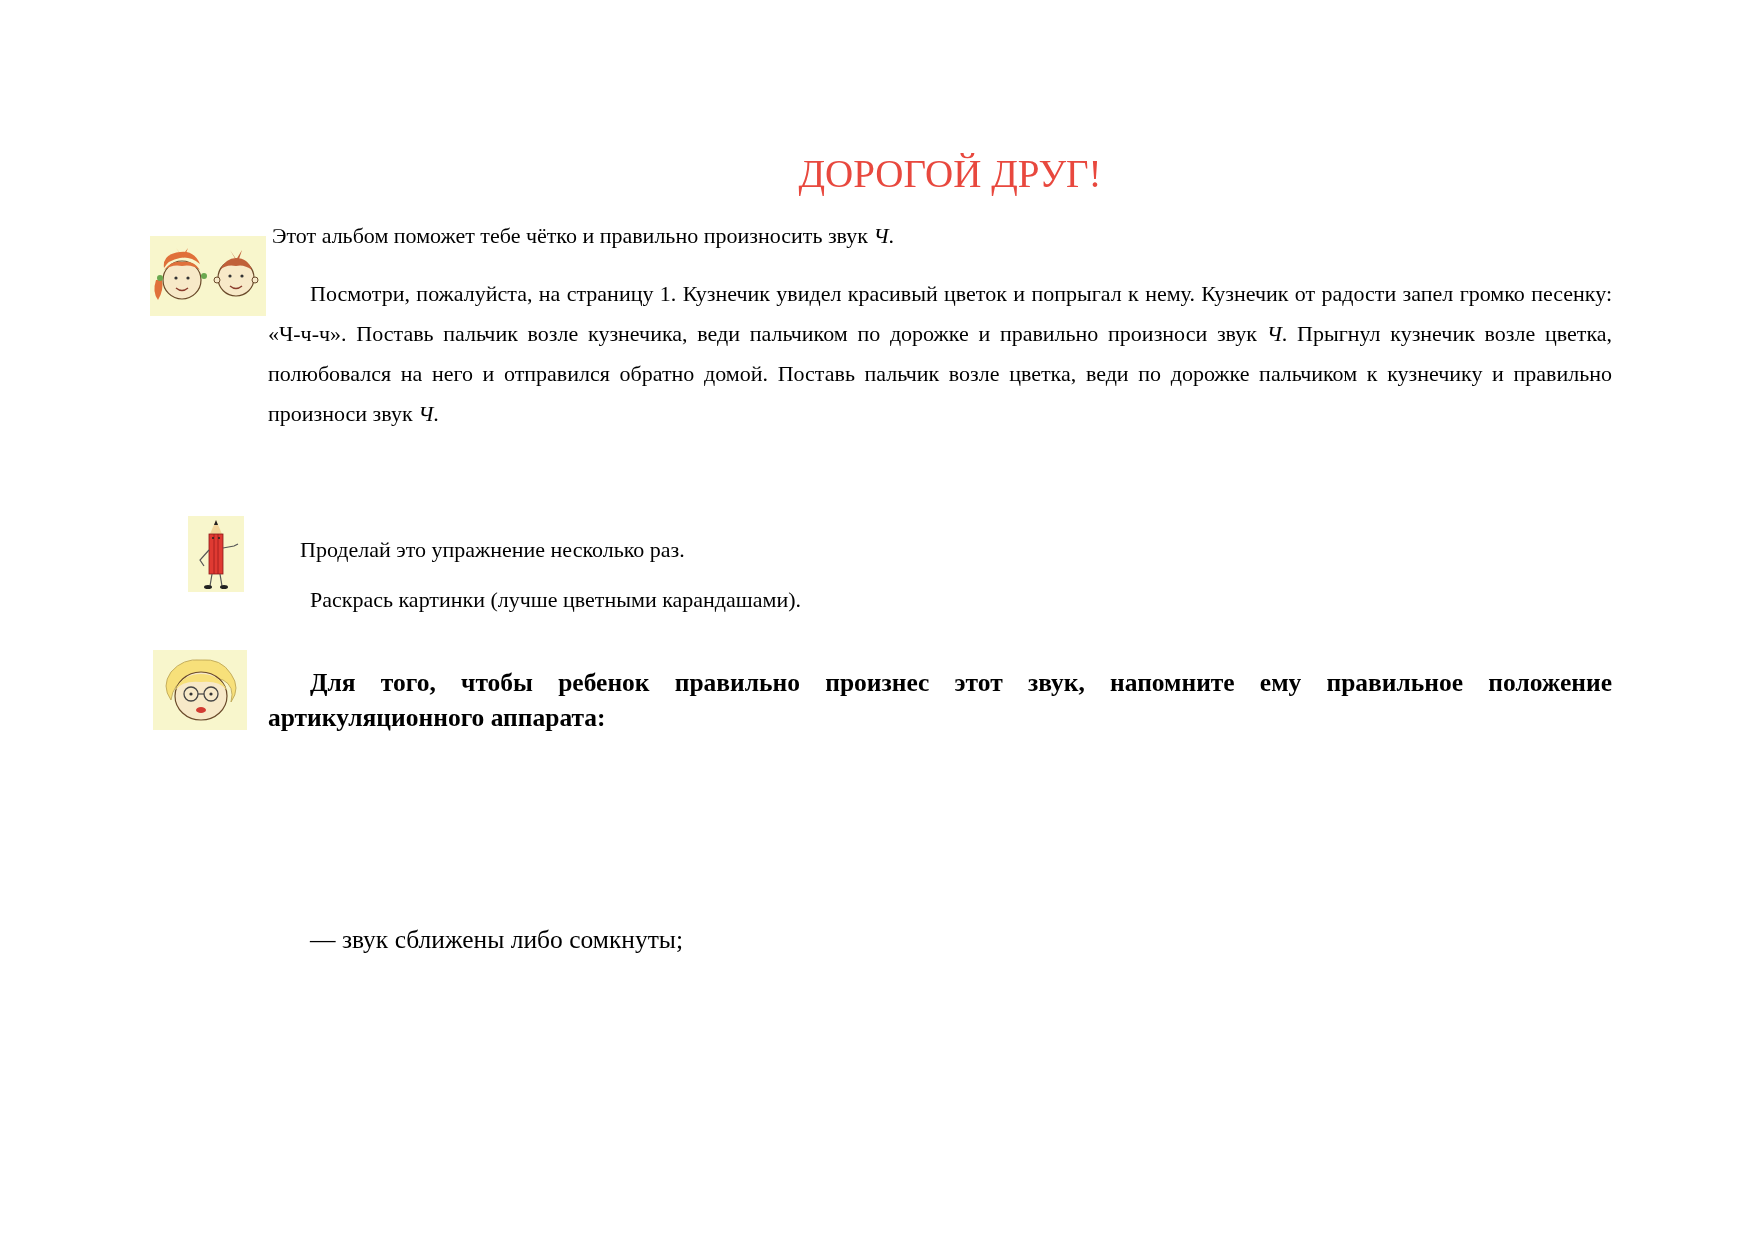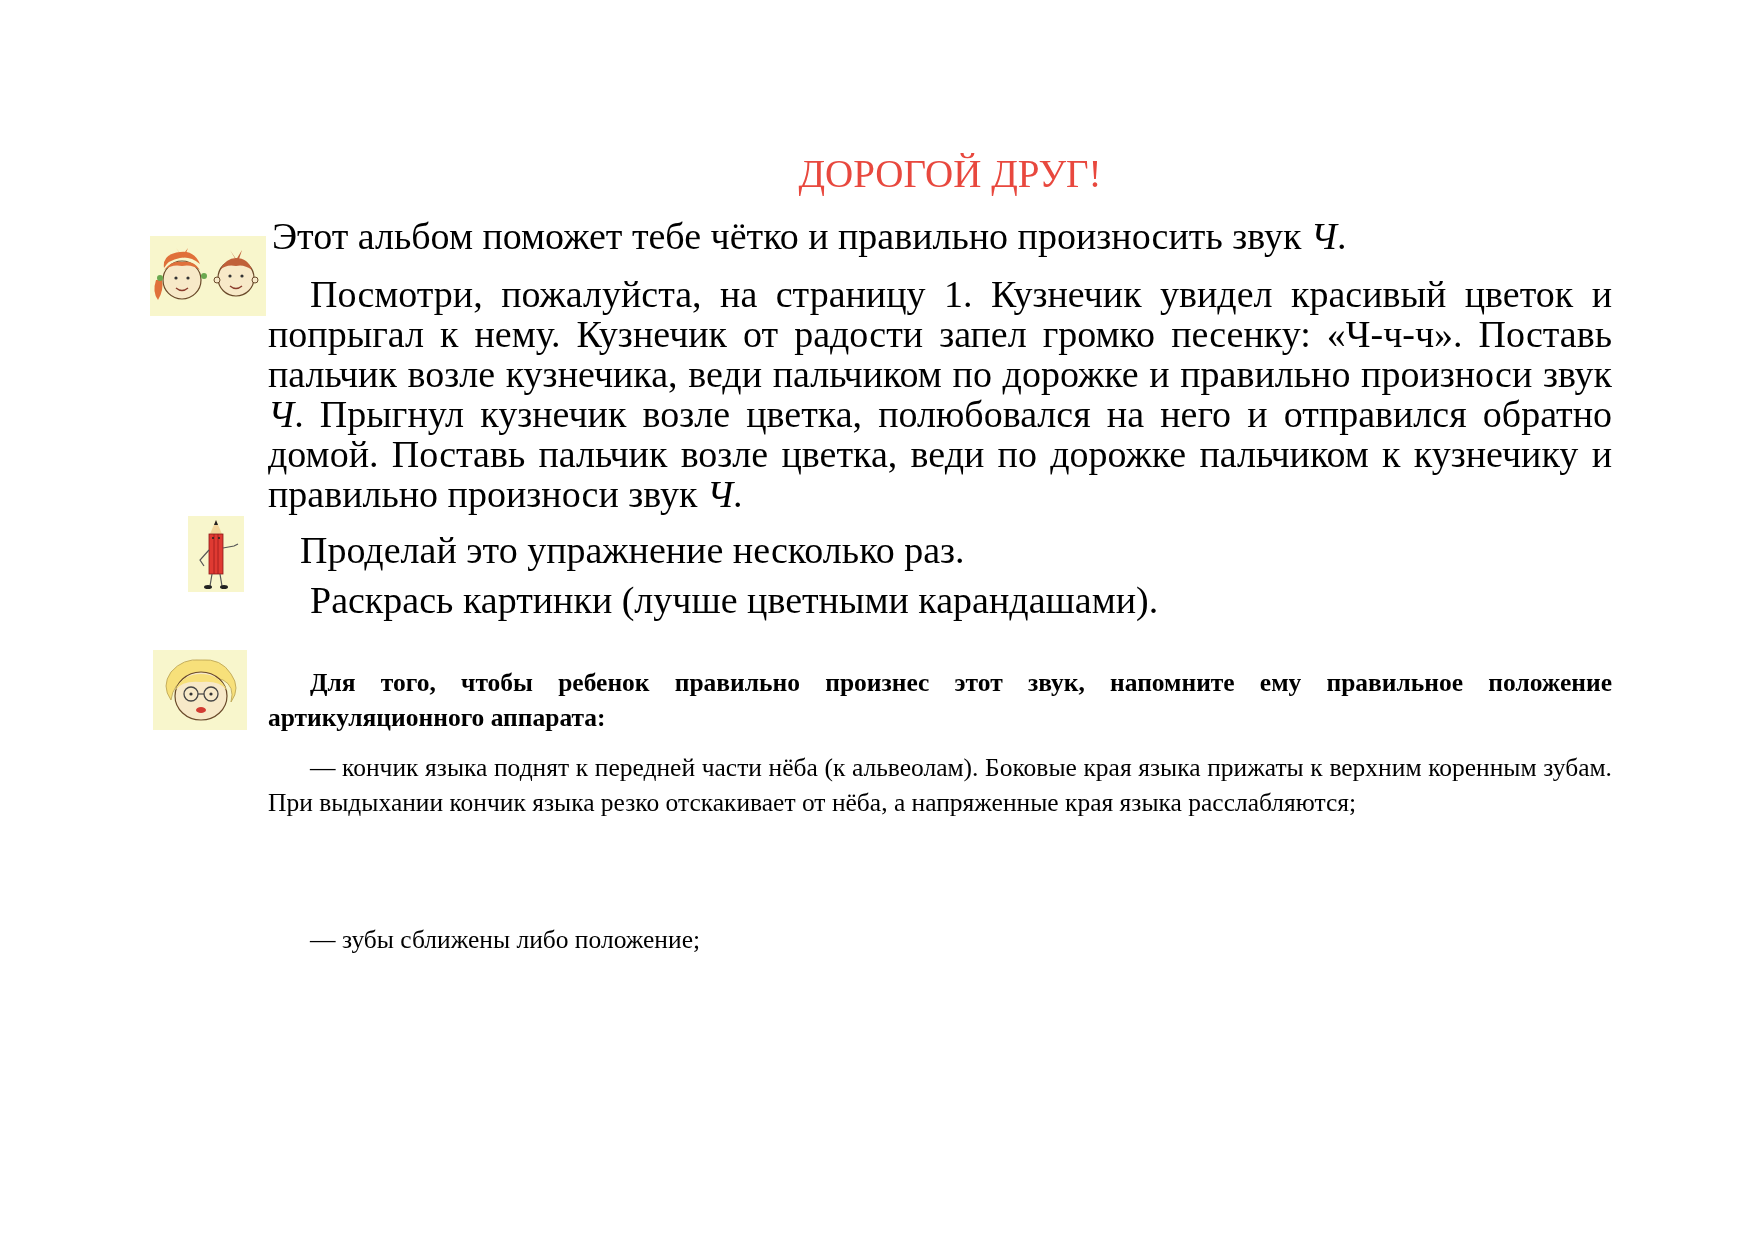--- a/index.html
+++ b/index.html
@@ -30,21 +30,21 @@
     letter-spacing: 0px;
     line-height: 44px;
   }
   .text-block {
     position: absolute;
     left: 268px;
     width: 1344px;
     text-align: justify;
   }
   .kid-text {
-    font-size: 38px;
+    font-size: 22px;
     line-height: 40px;
   }
   .indent { text-indent: 42px; }
   .adult-text {
     font-size: 25.5px;
     line-height: 35px;
   }
   .bold { font-weight: bold; }
   .it { font-style: italic; }
   .icon {
@@ -136,23 +136,20 @@
   </div>
 
   <div class="text-block adult-text bold indent" style="top:665px;">
     <span>Для того, чтобы ребенок правильно произнес этот звук, напомните ему правильное положение артикуляционного аппарата:</span>
   </div>
 
   <div class="text-block kid-text" style="top:580px; left:310px; width:1300px;">
     <span>Раскрась картинки (лучше цветными карандашами).</span>
   </div>
 
-  <div class="text-block adult-text indent" style="top:750px;">
-    <span>— кончик языка поднят к передней части нёба (к альвеолам). Боковые края языка прижаты к верхним коренным зубам. При выдыхании кончик языка резко отскакивает от нёба, а напряженные края языка расслабляются;</span>
-  </div>
 
 
   <div class="text-block adult-text indent" style="top:922px;">
-    <span>— зубы сближены либо положение;</span>
+    <span>— звук сближены либо сомкнуты;</span>
   </div>
 
 
 </div>
 
 </body></html>

